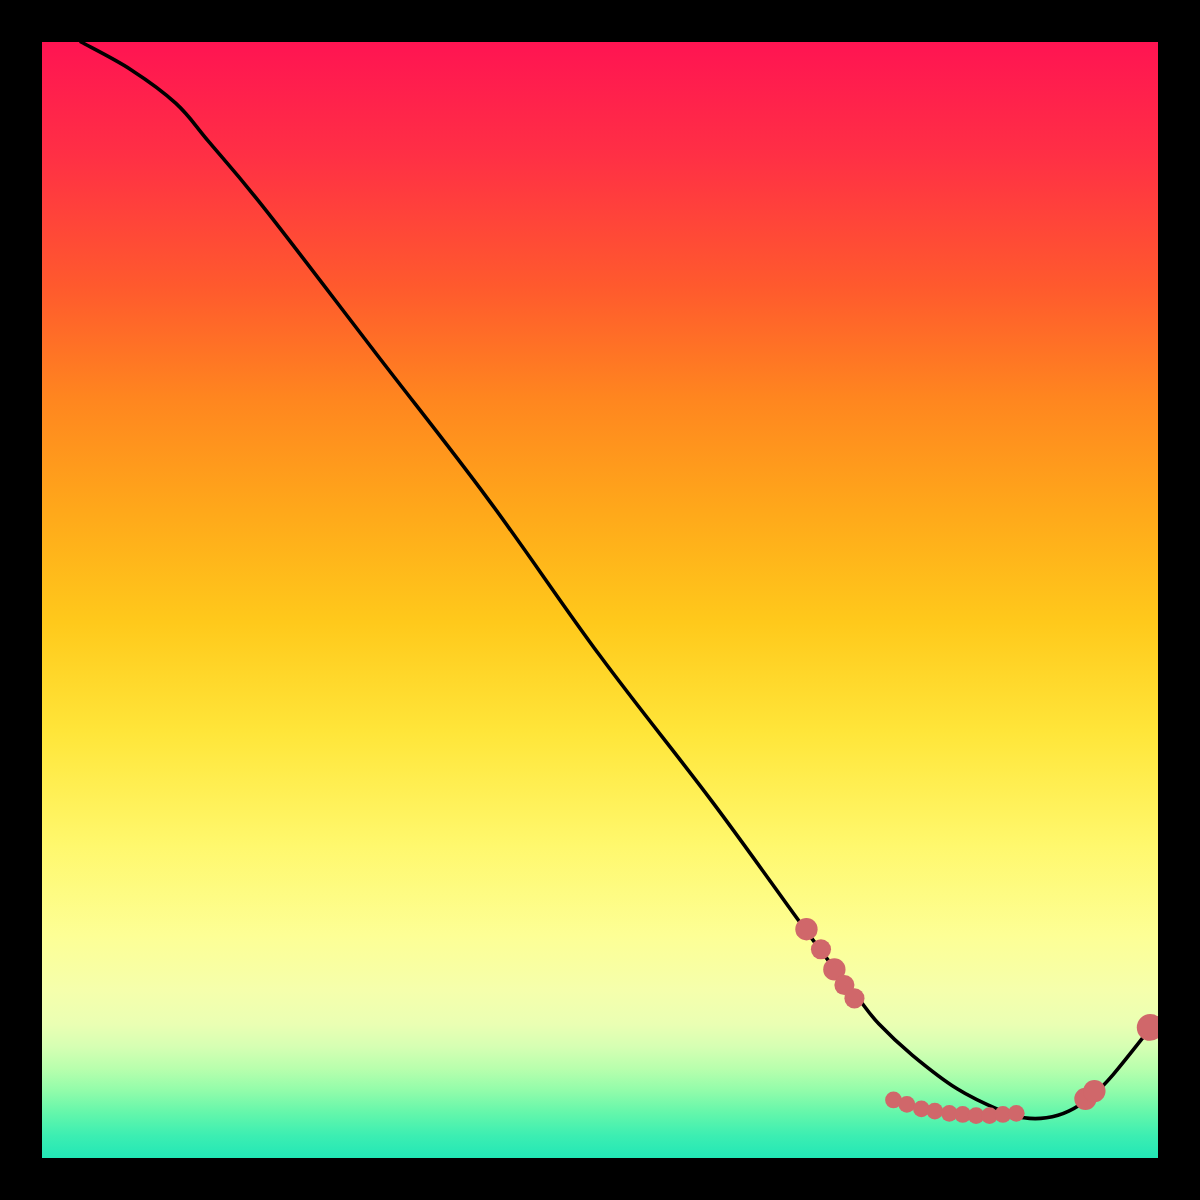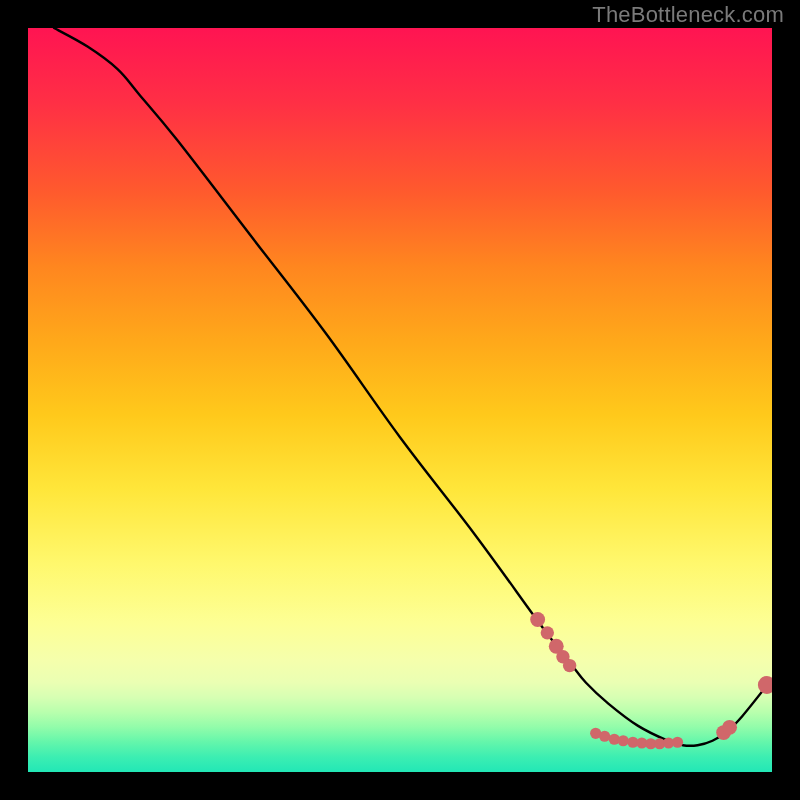--- a/index.html
+++ b/index.html
@@ -61,21 +61,20 @@
     width: 744px;
     height: 744px;
     z-index: 10;
     pointer-events: none;
   }
 </style>
 </head>
 <body>
 
 <div class="stage">
-  <div class="watermark">TheBottleneck.com</div>
 
   <div class="plot"></div>
 
   <svg class="overlay" viewBox="0 0 744 744" preserveAspectRatio="none">
     <path id="curve-path" fill="none" stroke="#000000" stroke-width="2.4" stroke-linejoin="round" stroke-linecap="round" d="M 26.04 0.00 C 32.07 3.35, 48.14 11.23, 59.52 18.60 C 70.90 25.97, 79.91 32.22, 89.28 40.92 C 98.65 49.62, 100.89 54.24, 111.60 66.96 C 122.31 79.68, 128.71 86.16, 148.80 111.60 C 168.89 137.04, 196.42 173.50, 223.20 208.32 C 249.98 243.14, 270.82 268.88, 297.60 305.04 C 324.38 341.20, 345.22 373.04, 372.00 409.20 C 398.78 445.36, 422.29 473.78, 446.40 505.92 C 470.51 538.06, 491.19 567.67, 505.92 587.76 C 520.65 607.85, 521.54 608.82, 528.24 617.52 C 534.94 626.22, 537.76 629.42, 543.12 636.12 C 548.48 642.82, 551.30 647.62, 558.00 654.72 C 564.70 661.82, 570.95 667.78, 580.32 675.55 C 589.69 683.32, 599.37 691.18, 610.08 697.87 C 620.79 704.57, 631.80 709.27, 639.84 712.75 C 647.88 716.23, 649.36 716.41, 654.72 717.22 C 660.08 718.02, 664.24 718.02, 669.60 717.22 C 674.96 716.41, 679.12 715.30, 684.48 712.75 C 689.84 710.21, 694.00 707.50, 699.36 703.08 C 704.72 698.66, 706.20 697.57, 714.24 688.20 C 722.28 678.83, 738.64 657.70, 744.00 651.00"></path>
     <g id="markers">
         <circle cx="509.64" cy="591.48" r="7.44" fill="#d0676a" stroke="#d0676a" stroke-width="0"></circle>
         <circle cx="519.31" cy="604.87" r="6.70" fill="#d0676a" stroke="#d0676a" stroke-width="0"></circle>
         <circle cx="528.24" cy="618.26" r="7.44" fill="#d0676a" stroke="#d0676a" stroke-width="0"></circle>
         <circle cx="534.94" cy="628.68" r="6.70" fill="#d0676a" stroke="#d0676a" stroke-width="0"></circle>

